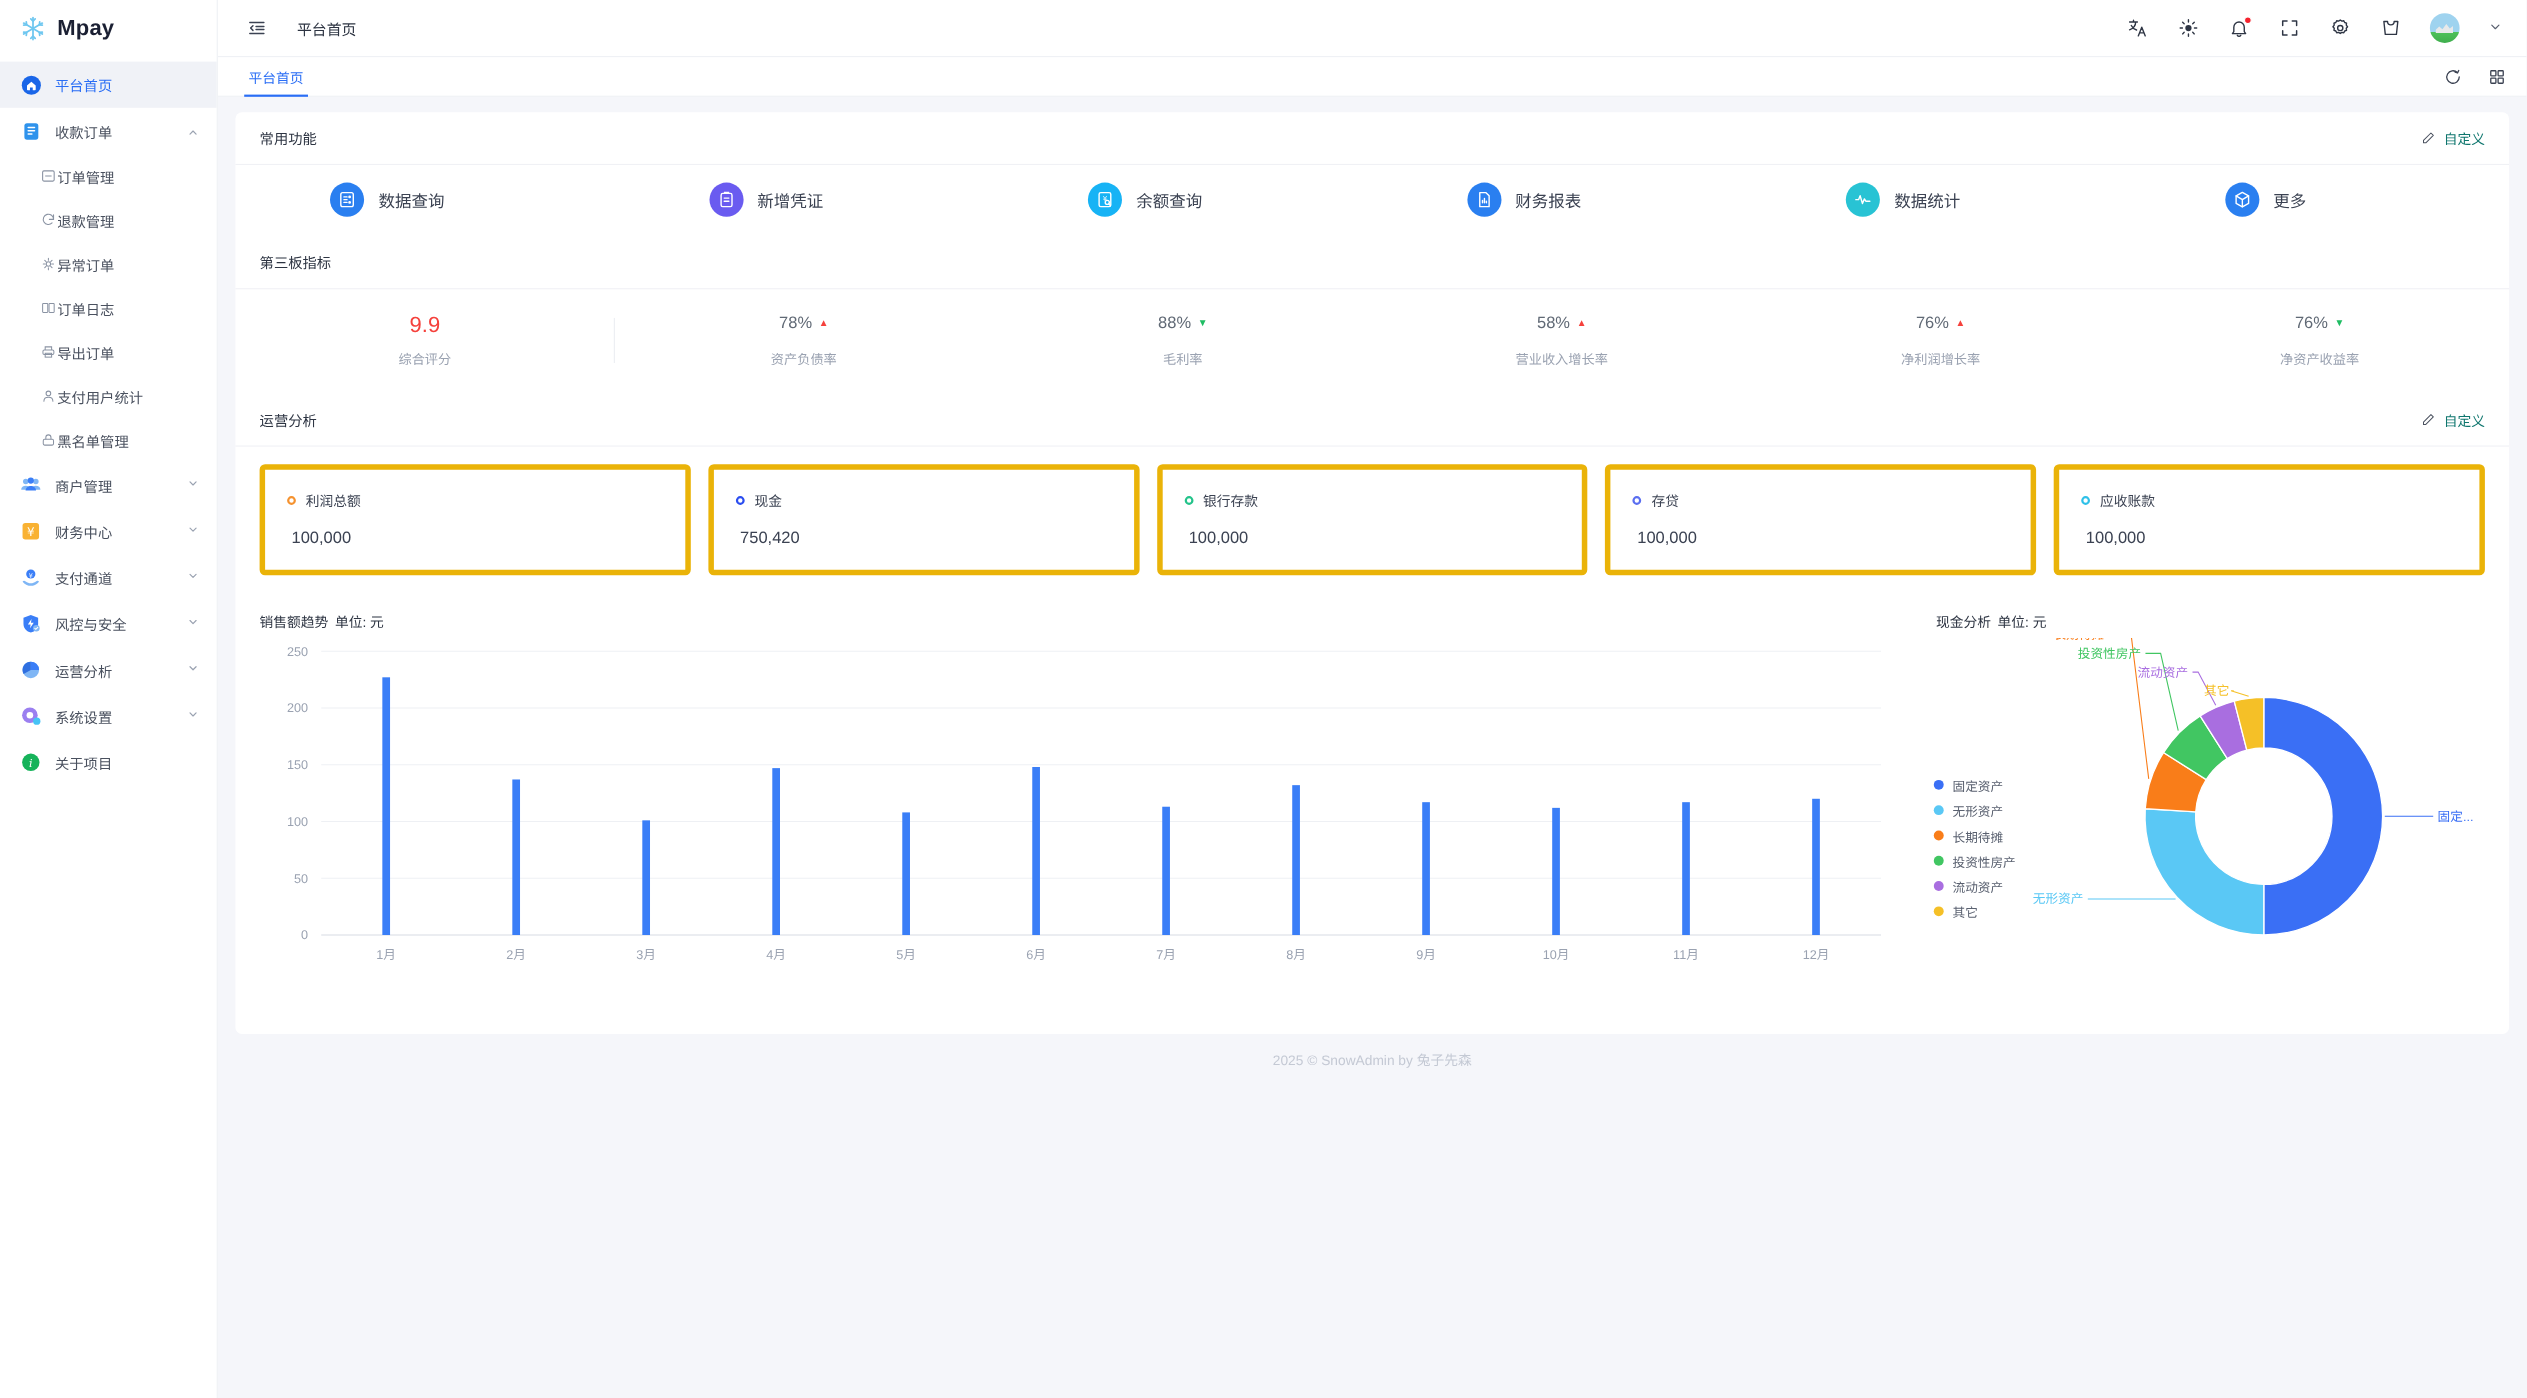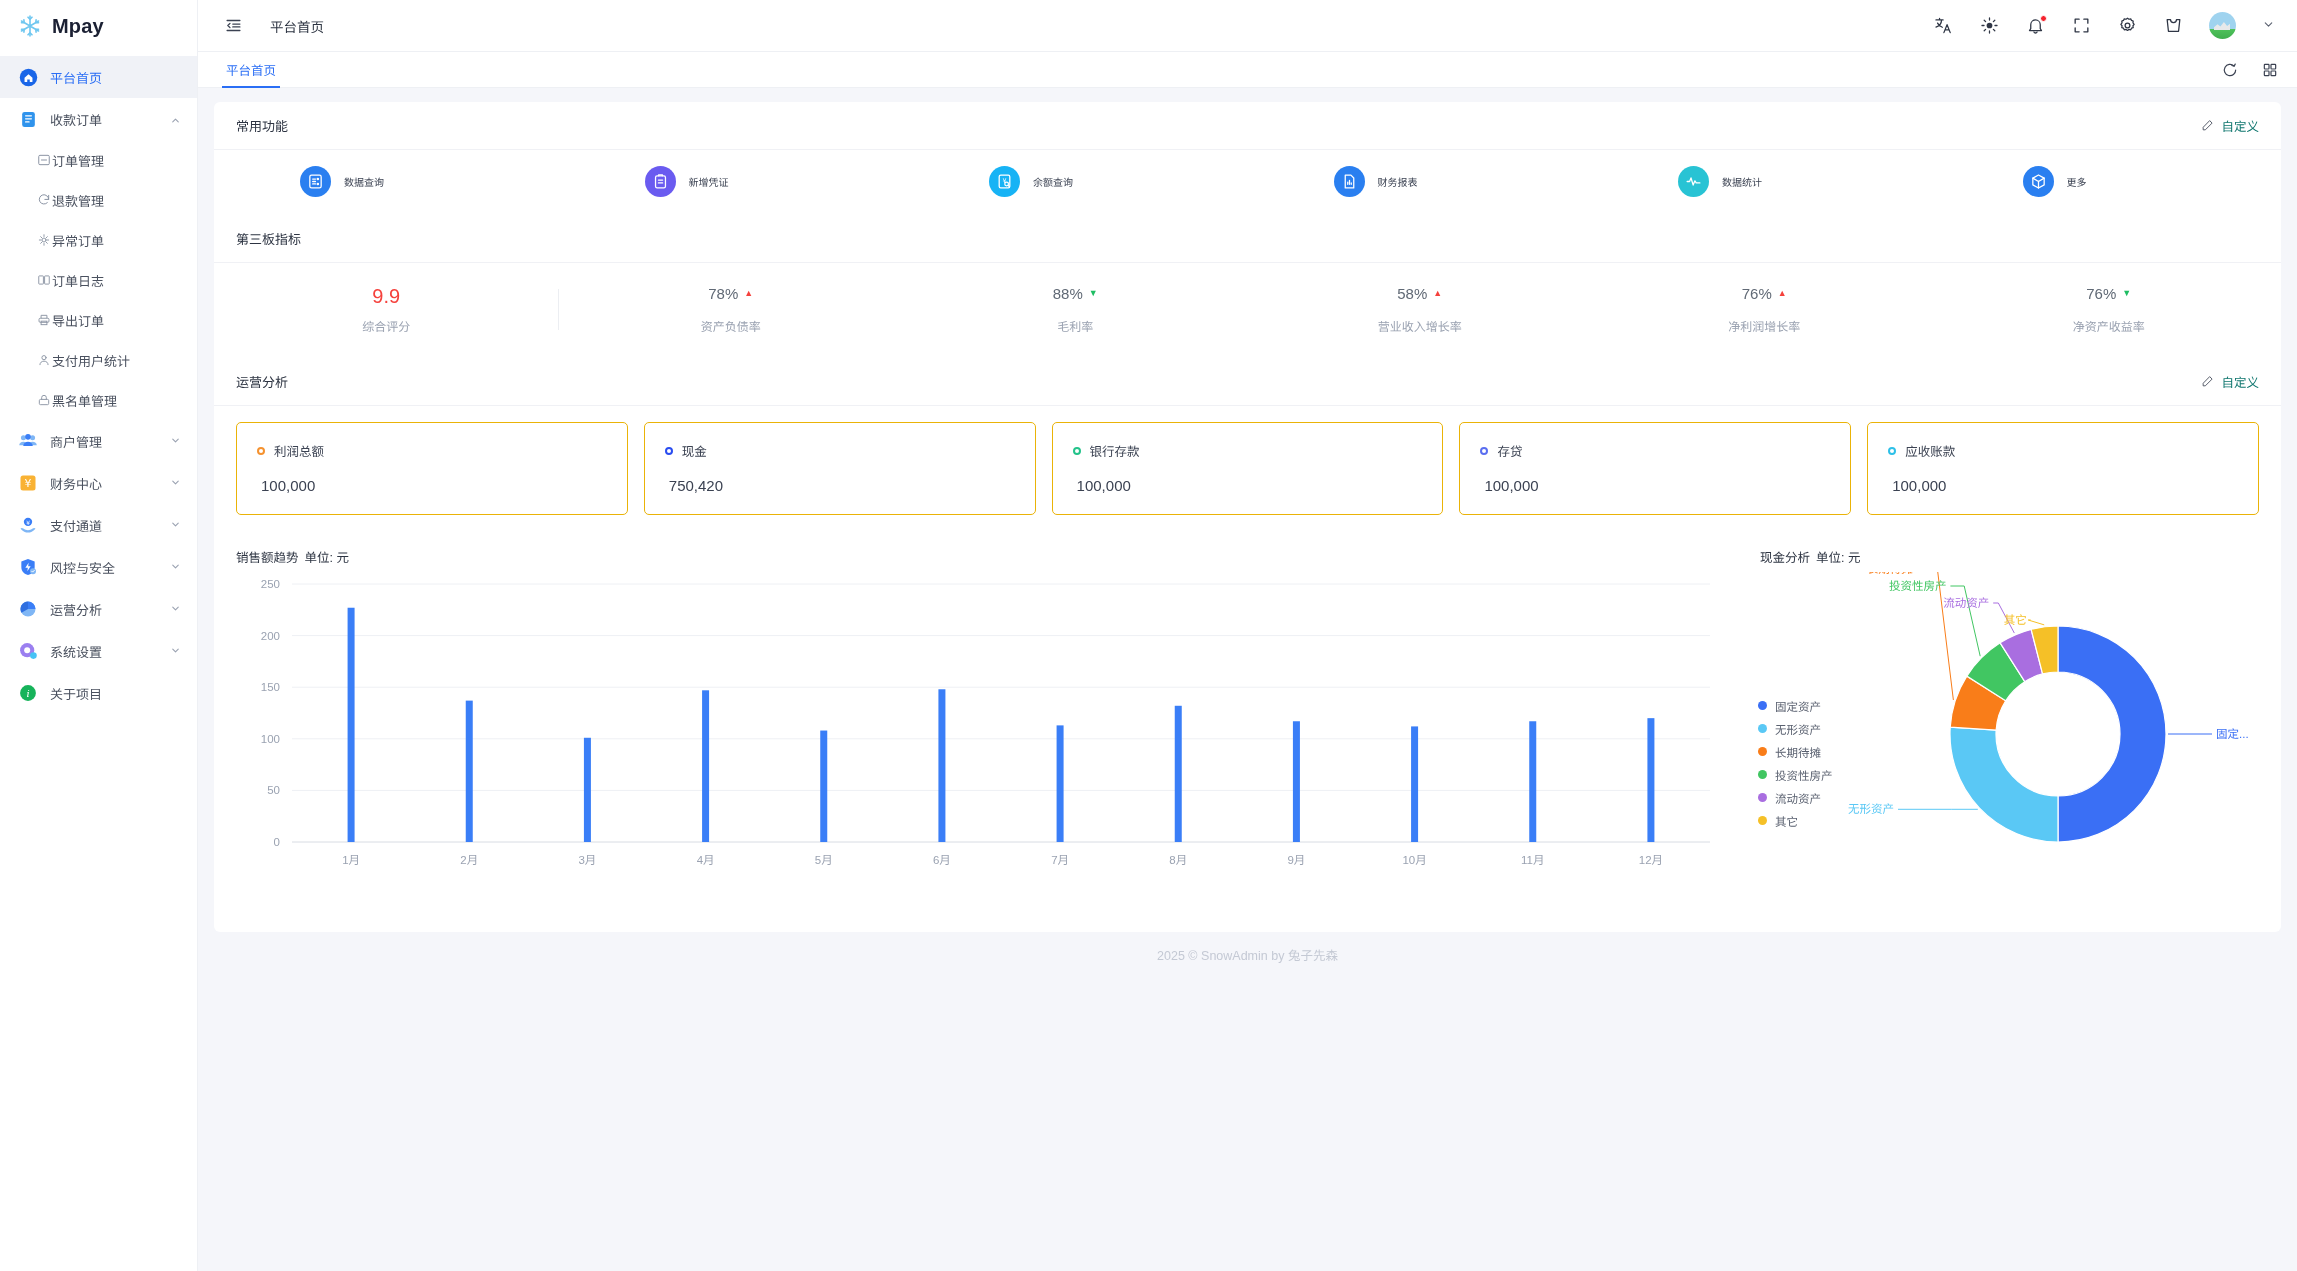--- a/index.html
+++ b/index.html
@@ -85,36 +85,36 @@
   }
   .sec-title { font-size: 13px; color: #2d3442; }
   .sec-action { margin-left: auto; display: flex; align-items: center; gap: 7px; cursor: pointer; }
   .sec-action .pen { color: #4a515f; display: flex; }
   .sec-action .txt { font-size: 12.5px; color: #0f766e; }
 
   
   .quick-row { display: flex; padding: 16px 0 18px 0; }
   .quick-item { flex: 1; display: flex; align-items: center; justify-content: flex-start; padding-left: 86px; gap: 13px; cursor: pointer; }
   .quick-ic { width: 31px; height: 31px; border-radius: 50%; display: flex; align-items: center; justify-content: center; flex: 0 0 31px; }
-  .quick-lbl { font-size: 10px; color: #3b4252; white-space: nowrap; }
+  .quick-lbl { font-size: 15px; color: #3b4252; white-space: nowrap; }
 
   
   .metrics-row { display: flex; padding: 22px 0 24px 0; }
   .metric-cell { flex: 1; display: flex; flex-direction: column; align-items: center; justify-content: space-between; position: relative; }
   .metric-cell.divider::after { content: ""; position: absolute; right: 0; top: 4px; bottom: 4px; width: 1px; background: #eceef2; }
   .metric-val { font-size: 15px; color: #606975; display: flex; align-items: center; gap: 6px; }
   .metric-val.score { font-size: 20px; color: #f5413c; font-weight: 500; }
   .tri { font-size: 9px; line-height: 1; }
   .tri.up { color: #f5413c; }
   .tri.down { color: #1fbd63; }
   .metric-lbl { font-size: 12px; color: #9aa2b1; margin-top: 9px; }
 
   
   .fin-row { display: flex; gap: 16px; padding: 16px 22px 20px 22px; }
-  .fin-card { flex: 1; border: 1px solid #eab308; border-radius: 5px; padding: 18px 20px 20px 20px; background: #fff; }
+  .fin-card { flex: 1; border: 5px solid #eab308; border-radius: 5px; padding: 18px 20px 20px 20px; background: #fff; }
   .fin-head { display: flex; align-items: center; gap: 9px; }
   .fin-dot { width: 8px; height: 8px; border-radius: 50%; border: 2px solid; flex: 0 0 8px; }
   .fin-name { font-size: 12.5px; color: #3b4252; }
   .fin-val { font-size: 15px; color: #3b4252; margin-top: 17px; padding-left: 4px; }
 
   
   .charts-row { display: flex; padding: 12px 22px 26px 22px; position: relative; }
   .chart-box { position: relative; }
   .chart-title { font-size: 12.5px; color: #2d3442; margin-bottom: 6px; }
   .chart-title .unit { color: #2d3442; margin-left: 6px; }

